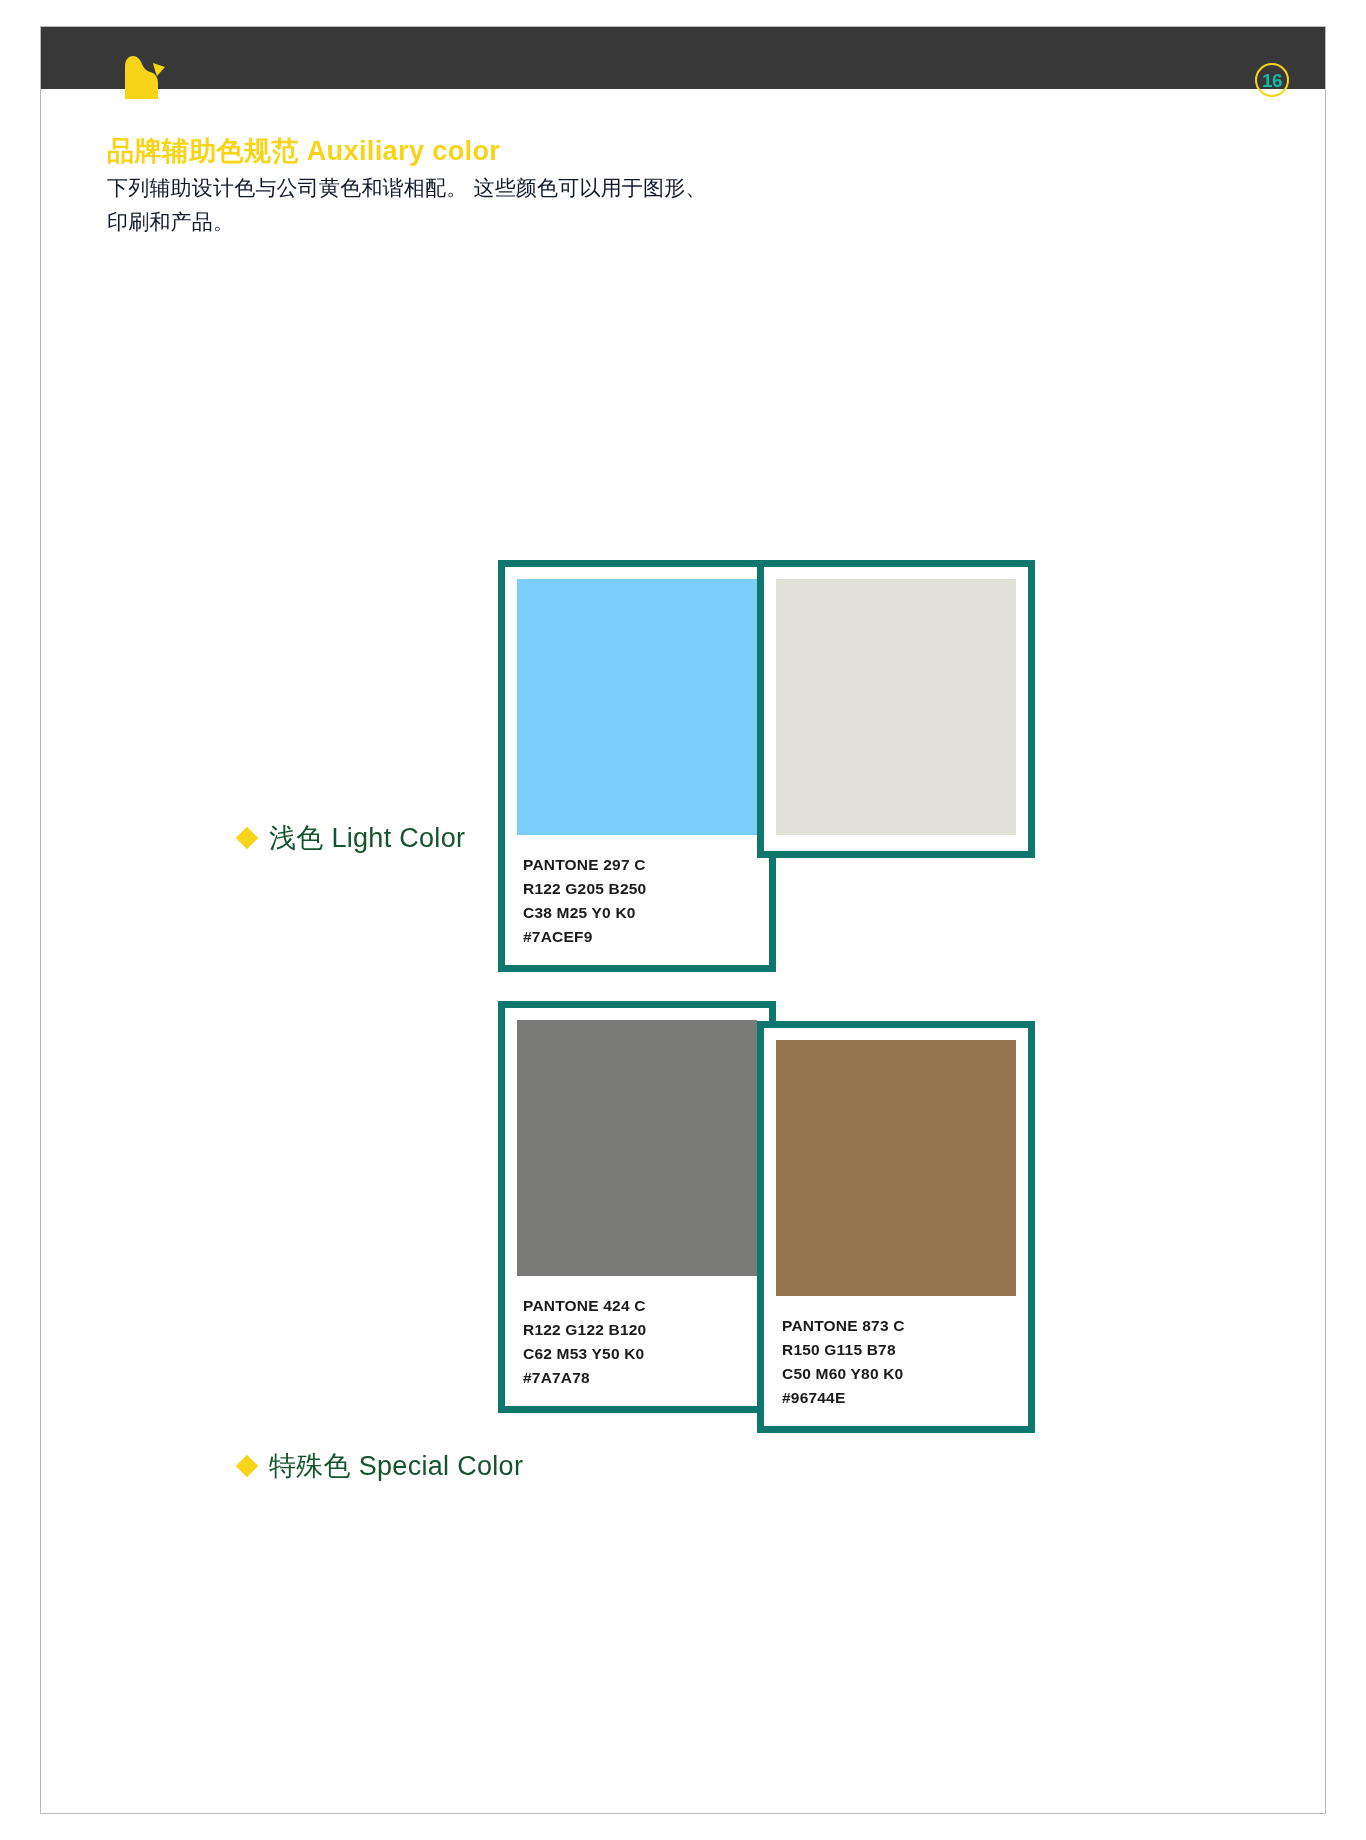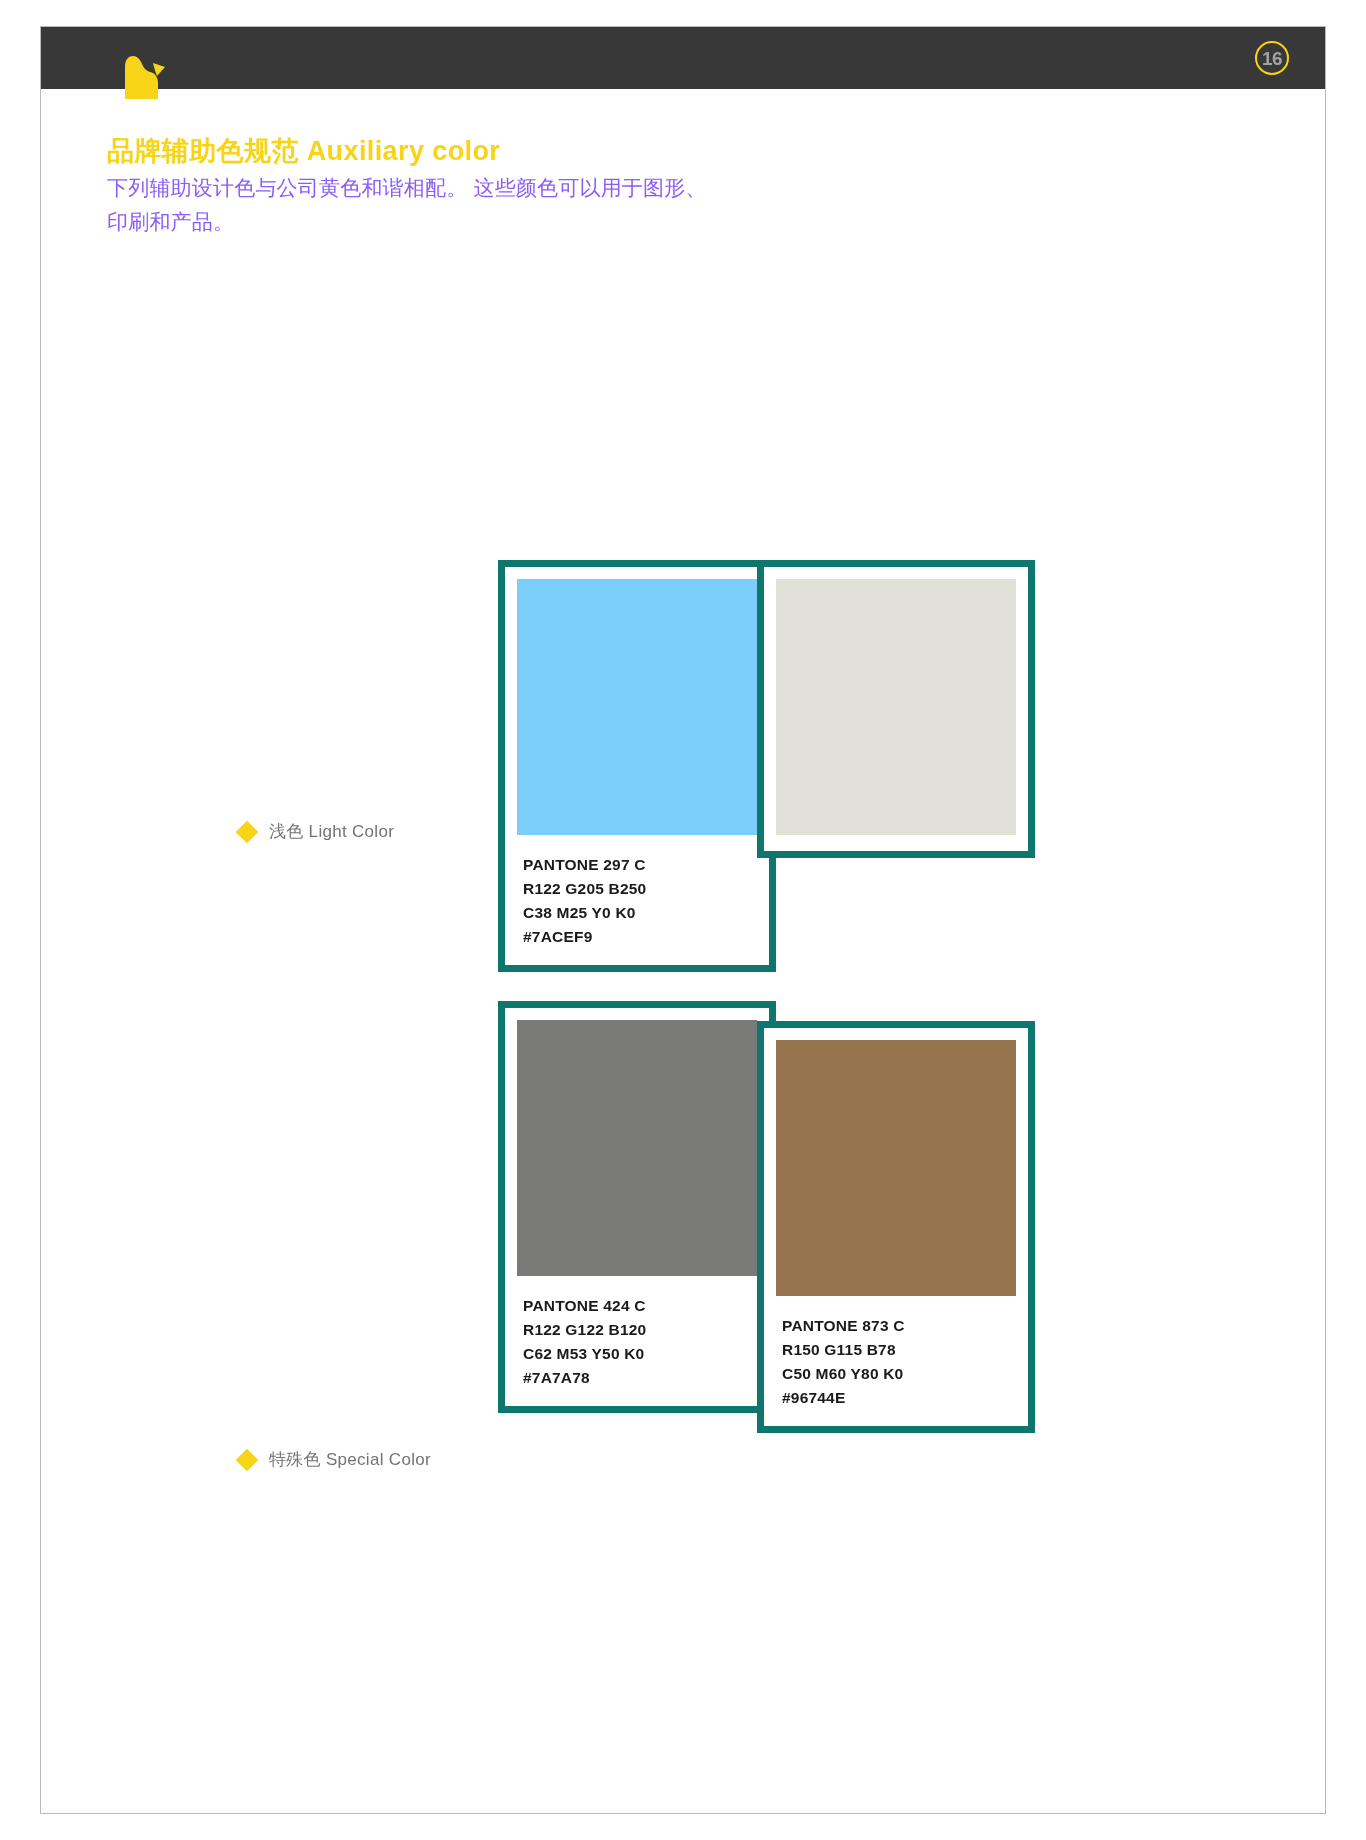--- a/index.html
+++ b/index.html
@@ -84,21 +84,21 @@
     color: #F7D417;
     font-size: 27px;
     font-weight: 700;
     letter-spacing: 0.4px;
     white-space: nowrap;
   }
   .subtitle {
     position: absolute;
     left: 66px;
     top: 82px;
-    color: #8b5cf6;
+    color: #0f172a;
     font-size: 21px;
     font-weight: 400;
     line-height: 34px;
     letter-spacing: 0.2px;
   }
   .subtitle div { white-space: nowrap; }
 
   
   .cat-label {
     position: absolute;
@@ -108,22 +108,22 @@
     white-space: nowrap;
   }
   .cat-label .diamond {
     width: 16px;
     height: 16px;
     background: #F7D417;
     transform: rotate(45deg);
     flex: 0 0 auto;
   }
   .cat-label .cat-text {
-    font-size: 17px;
-    color: #737373;
+    font-size: 27px;
+    color: #14532d;
     font-weight: 400;
     letter-spacing: 0.3px;
   }
   .cat-light   { left: 198px; top: 731px; }
   .cat-special { left: 198px; top: 1314px; margin-top: 45px; }
 
   
   .swatch-card {
     position: absolute;
     width: 278px;
@@ -159,21 +159,21 @@
 
   <div class="header-band" style="background: rgb(56, 56, 56);">
 
     <div class="logo-mark">
       <svg width="70" height="50" viewBox="0 0 70 50" aria-hidden="true">
         <path d="M22 50 L22 18 C22 11 25 7 30 7 C34 7 37 10 39 15 C41 20 44 22 47 23 C52 24 55 28 55 34 L55 50 Z" fill="#F7D417"></path>
         <path d="M50 14 L62 18 L54 27 C52 22 51 18 50 14 Z" fill="#F7D417"></path>
       </svg>
     </div>
 
-    <div class="page-badge" style="border-color: rgb(247, 212, 23); color: #a3a3a3;">16</div>
+    <div class="page-badge" style="border-color: rgb(247, 212, 23); color: #14b8a6; margin-top: 22px;">16</div>
   </div>
 
   <div class="content">
 
     <div class="title" style="color: rgb(247, 212, 23);">品牌辅助色规范 Auxiliary color</div>
 
     <div class="subtitle">
       <div>下列辅助设计色与公司黄色和谐相配。 这些颜色可以用于图形、</div>
       <div>印刷和产品。</div>
     </div>

